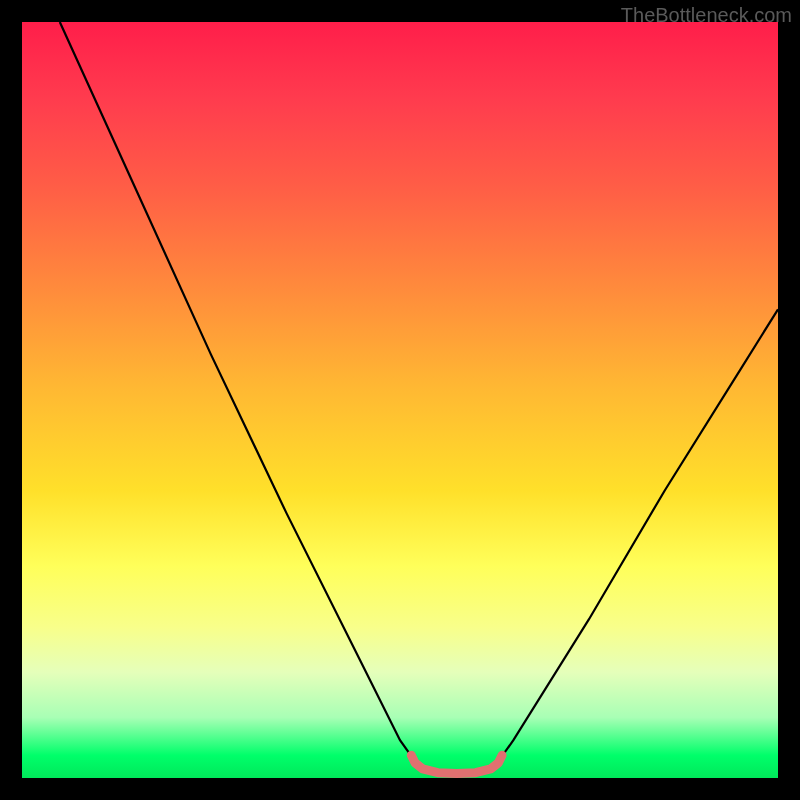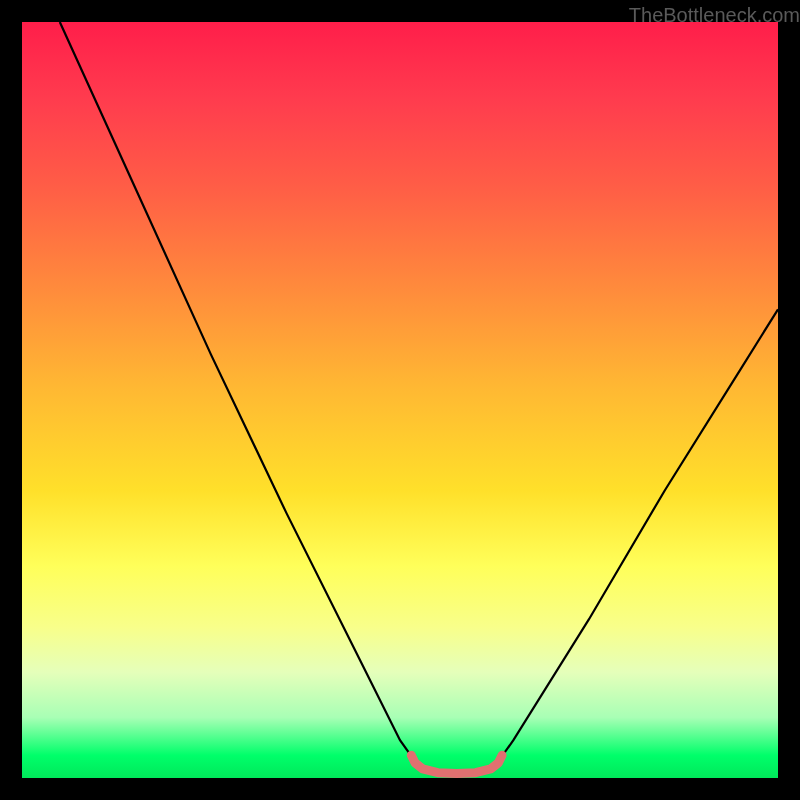--- a/index.html
+++ b/index.html
@@ -7,21 +7,21 @@
     padding: 0;
     width: 800px;
     height: 800px;
     background: #000;
     font-family: Arial, sans-serif;
     position: relative;
   }
   .watermark {
     position: absolute;
     top: 4px;
-    right: 0;
+    right: 8px;
     color: #5a5a5a;
     font-size: 20px;
     font-weight: 500;
     z-index: 10;
   }
   .plot-area {
     position: absolute;
     left: 22px;
     top: 22px;
     width: 756px;

